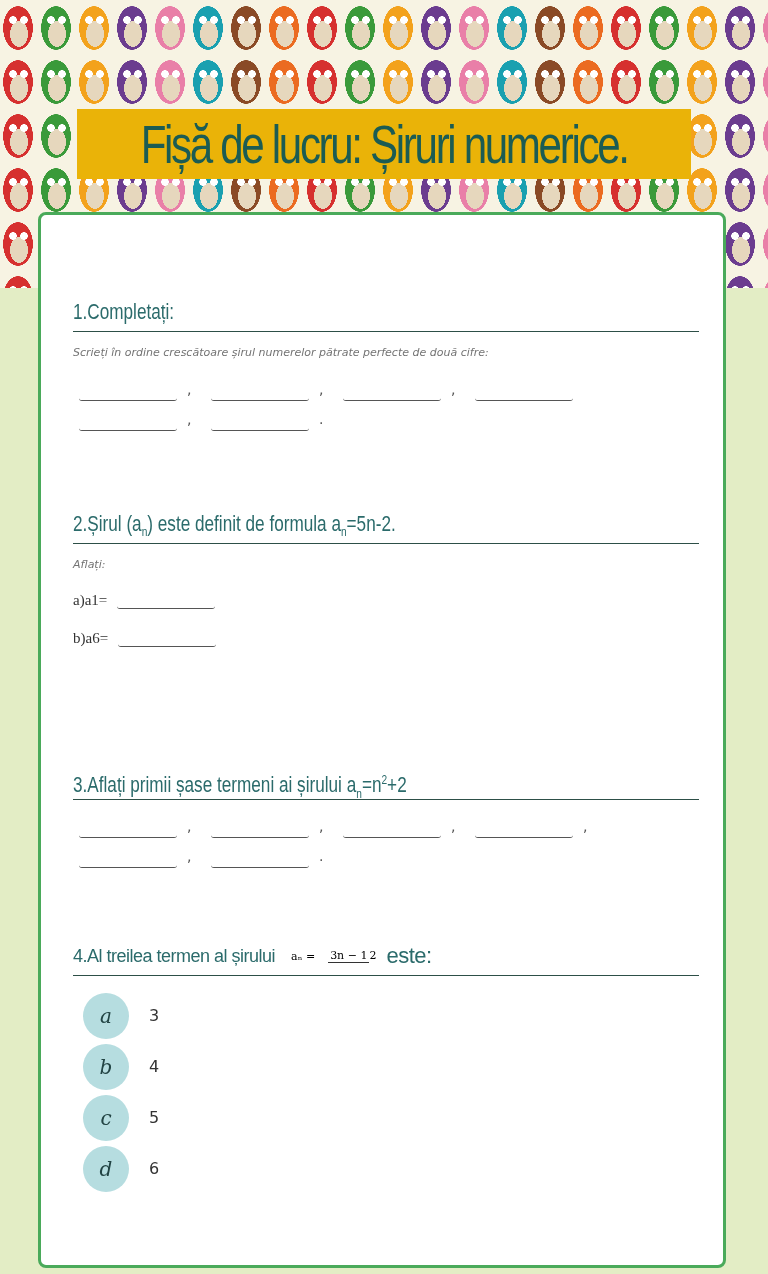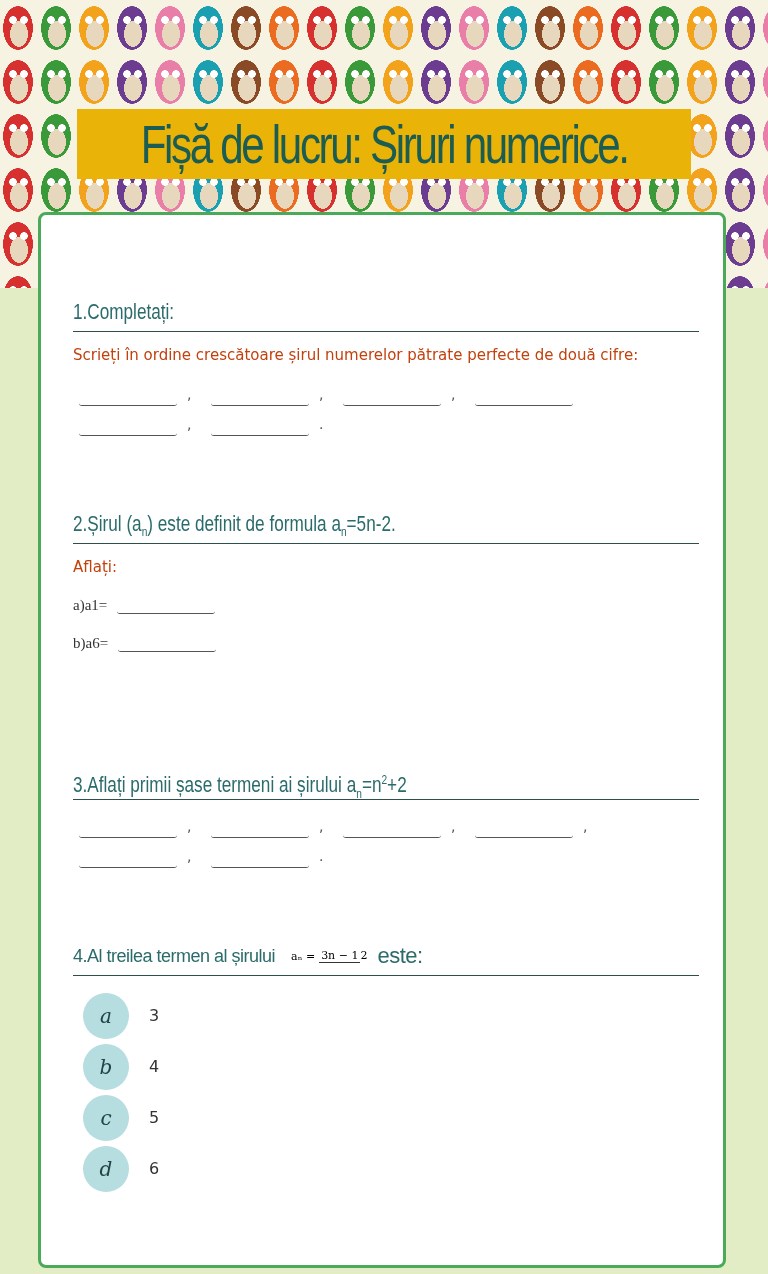--- a/index.html
+++ b/index.html
@@ -50,39 +50,39 @@
     box-sizing:border-box;
   }
   .section { position:absolute; left:32px; width:626px; }
   .sec-title {
     font-family:"Liberation Sans", sans-serif; font-size:22px; color:#2b6b6b;
     transform:scaleX(0.78); transform-origin:left; white-space:nowrap;
     height:34px; line-height:34px;
   }
   .sec-title sub, .sec-title sup { font-size:13px; }
   .rule { border-top:1.5px solid #2d4f47; margin-top:2px; width:626px; }
-  .text { font-size:15px; color:#c2410c; margin-top:14px; }
+  .text { font-size:11px; color:#737373; margin-top:14px;font-style:italic; }
   .blanks { display:flex; flex-wrap:wrap; margin-top:12px; }
   .blank-wrap { display:flex; align-items:flex-end; margin-right:8px; height:30px; }
   .blank {
     width:98px; height:24px; border-bottom:1px solid #555; border-radius:0 0 3px 3px;
     margin-left:6px;
   }
   .sep { font-size:14px; color:#555; margin-left:10px; margin-bottom:4px; width:10px; }
   .row { display:flex; align-items:flex-end; font-size:15px; color:#333; height:38px;font-family:Liberation Serif, serif; }
   .row .blank { margin-left:10px; }
   .opt { display:flex; align-items:center; height:51px; }
   .bubble {
     width:46px; height:46px; border-radius:50%; background:#b6dde0;
     display:flex; align-items:center; justify-content:center;
     font-family:"DejaVu Serif", serif; font-size:20px; color:#244;
     font-style:italic; margin-left:10px;
   }
   .opt-label { font-size:16px; color:#333; margin-left:20px; }
-  .formula { display:inline-flex; align-items:center; font-family:"DejaVu Serif", serif; font-size:11px; margin:0 10px 0 16px; vertical-align:middle; }
+  .formula { display:inline-flex; align-items:center; font-family:"DejaVu Serif", serif; font-size:11px; margin:0 10px 0 16px; vertical-align:middle;gap:9px; }
   .frac { display:inline-flex; flex-direction:row; align-items:center; margin-left:4px; }
   .frac .num { border-bottom:1px solid #333; padding:0 2px; font-size:11px; line-height:12px; }
   .frac .den { font-size:11px; line-height:12px; }
 </style>
 </head>
 <body>
 
 <div class="banner"></div>
 <div class="owl-belly"></div>
 <div class="owl-eyes"></div>

